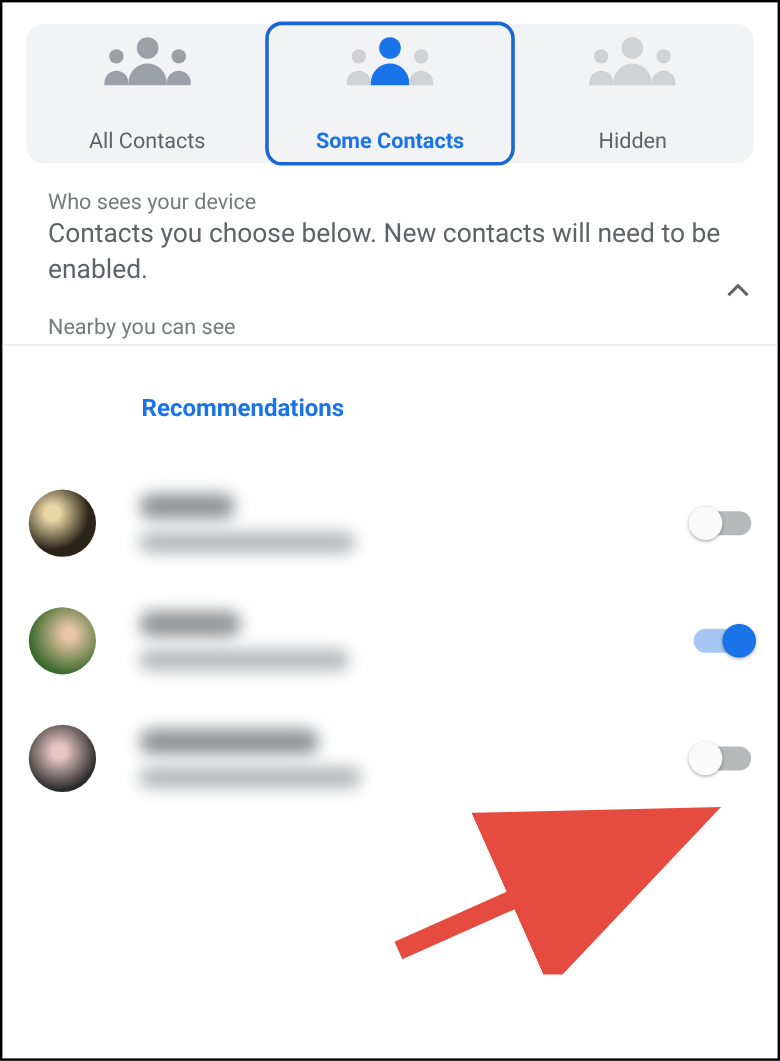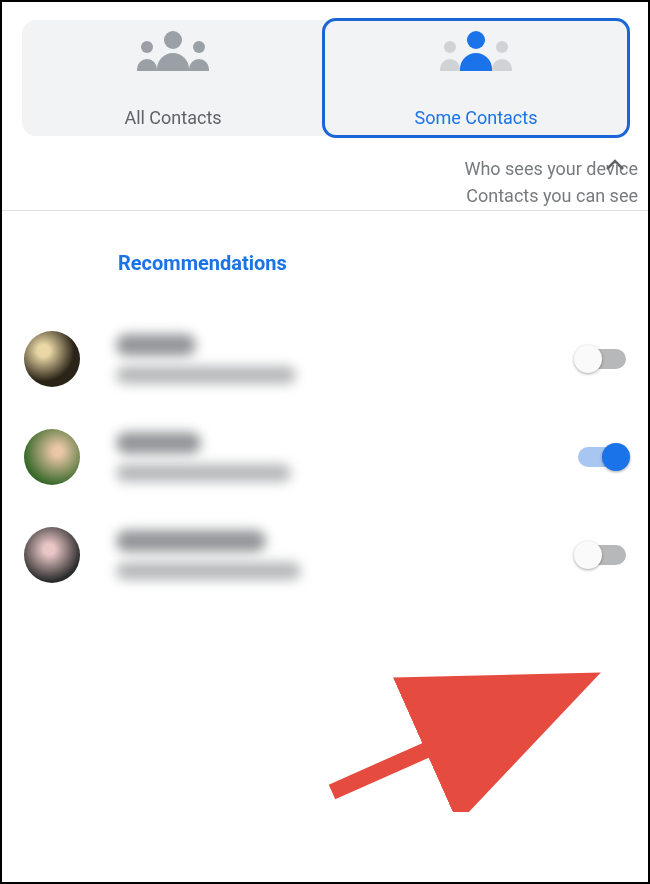--- a/index.html
+++ b/index.html
@@ -30,20 +30,21 @@
       cursor: pointer;
       position: relative;
       gap: 28px;
     }
     .tab.selected {
       color: #1a73e8;
       border: 3px solid #1a66d6;
       border-radius: 14px;
       background: #f1f3f4;
       margin: -2px;
+      font-weight: bold;
     }
     .tab .label { margin-top: 8px; }
     .people-icon {
       position: relative;
       width: 72px;
       height: 42px;
     }
     
     .fig {
       position: absolute;
@@ -53,24 +54,23 @@
     .side-head-l { width:12px; height:12px; top:12px; left:4px; }
     .side-head-r { width:12px; height:12px; top:12px; right:4px; }
     .side-body-l { width:20px; height:12px; border-radius:12px 12px 0 0; bottom:0; left:0; }
     .side-body-r { width:20px; height:12px; border-radius:12px 12px 0 0; bottom:0; right:0; }
     .center-head { width:18px; height:18px; top:2px; left:50%; transform:translateX(-50%); }
     .center-body { width:32px; height:18px; border-radius:18px 18px 0 0; bottom:0; left:50%; transform:translateX(-50%); }
     .dark .fig:not(.accent){ background:#9aa0a6; }
     .accent { background:#1a73e8 !important; }
 
     .infoblock {
-      padding: 0 10px;
+      padding: 0 38px;
       color: #5f6368;
       position: relative;
-      text-align: right;
     }
     .info-title { font-size: 18px; color:#777b7e; margin-top:6px;}
     .info-body { font-size: 22px; color:#5f6368; line-height:1.35; margin-top:2px; margin-bottom:22px; }
     .chev {
       position:absolute;
       right:24px; bottom:30px;
       color:#5f6368;
       font-size:20px;
     }
 
@@ -155,25 +155,37 @@
     <div class="people-icon">
       <div class="fig side-head-l"></div>
         <div class="fig side-body-l"></div>
       <div class="fig center-head accent"></div>
         <div class="fig center-body accent"></div>
       <div class="fig side-head-r"></div>
         <div class="fig side-body-r"></div>
     </div>
     <span class="label">Some Contacts</span>
   </div>
+  <div class="tab">
+    <div class="people-icon">
+      <div class="fig side-head-l"></div>
+        <div class="fig side-body-l"></div>
+      <div class="fig center-head"></div>
+        <div class="fig center-body"></div>
+      <div class="fig side-head-r"></div>
+        <div class="fig side-body-r"></div>
+    </div>
+    <span class="label">Hidden</span>
+  </div>
 </div>
 
 <div class="infoblock">
   <div class="info-title">Who sees your device</div>
-  <div class="info-title">Contacts you can see</div>
+  <div class="info-body">Contacts you choose below. New contacts will need to be enabled.</div>
+  <div class="info-title">Nearby you can see</div>
   <div class="chev">
     <svg width="18" height="12" viewBox="0 0 18 12">
         <path d="M1 10 L9 2 L17 10" fill="none" stroke="#5f6368" stroke-width="2.5"></path>
       </svg>
   </div>
 </div>
 
 <div class="sep"></div>
 
 <div class="section-head">Recommendations</div>

